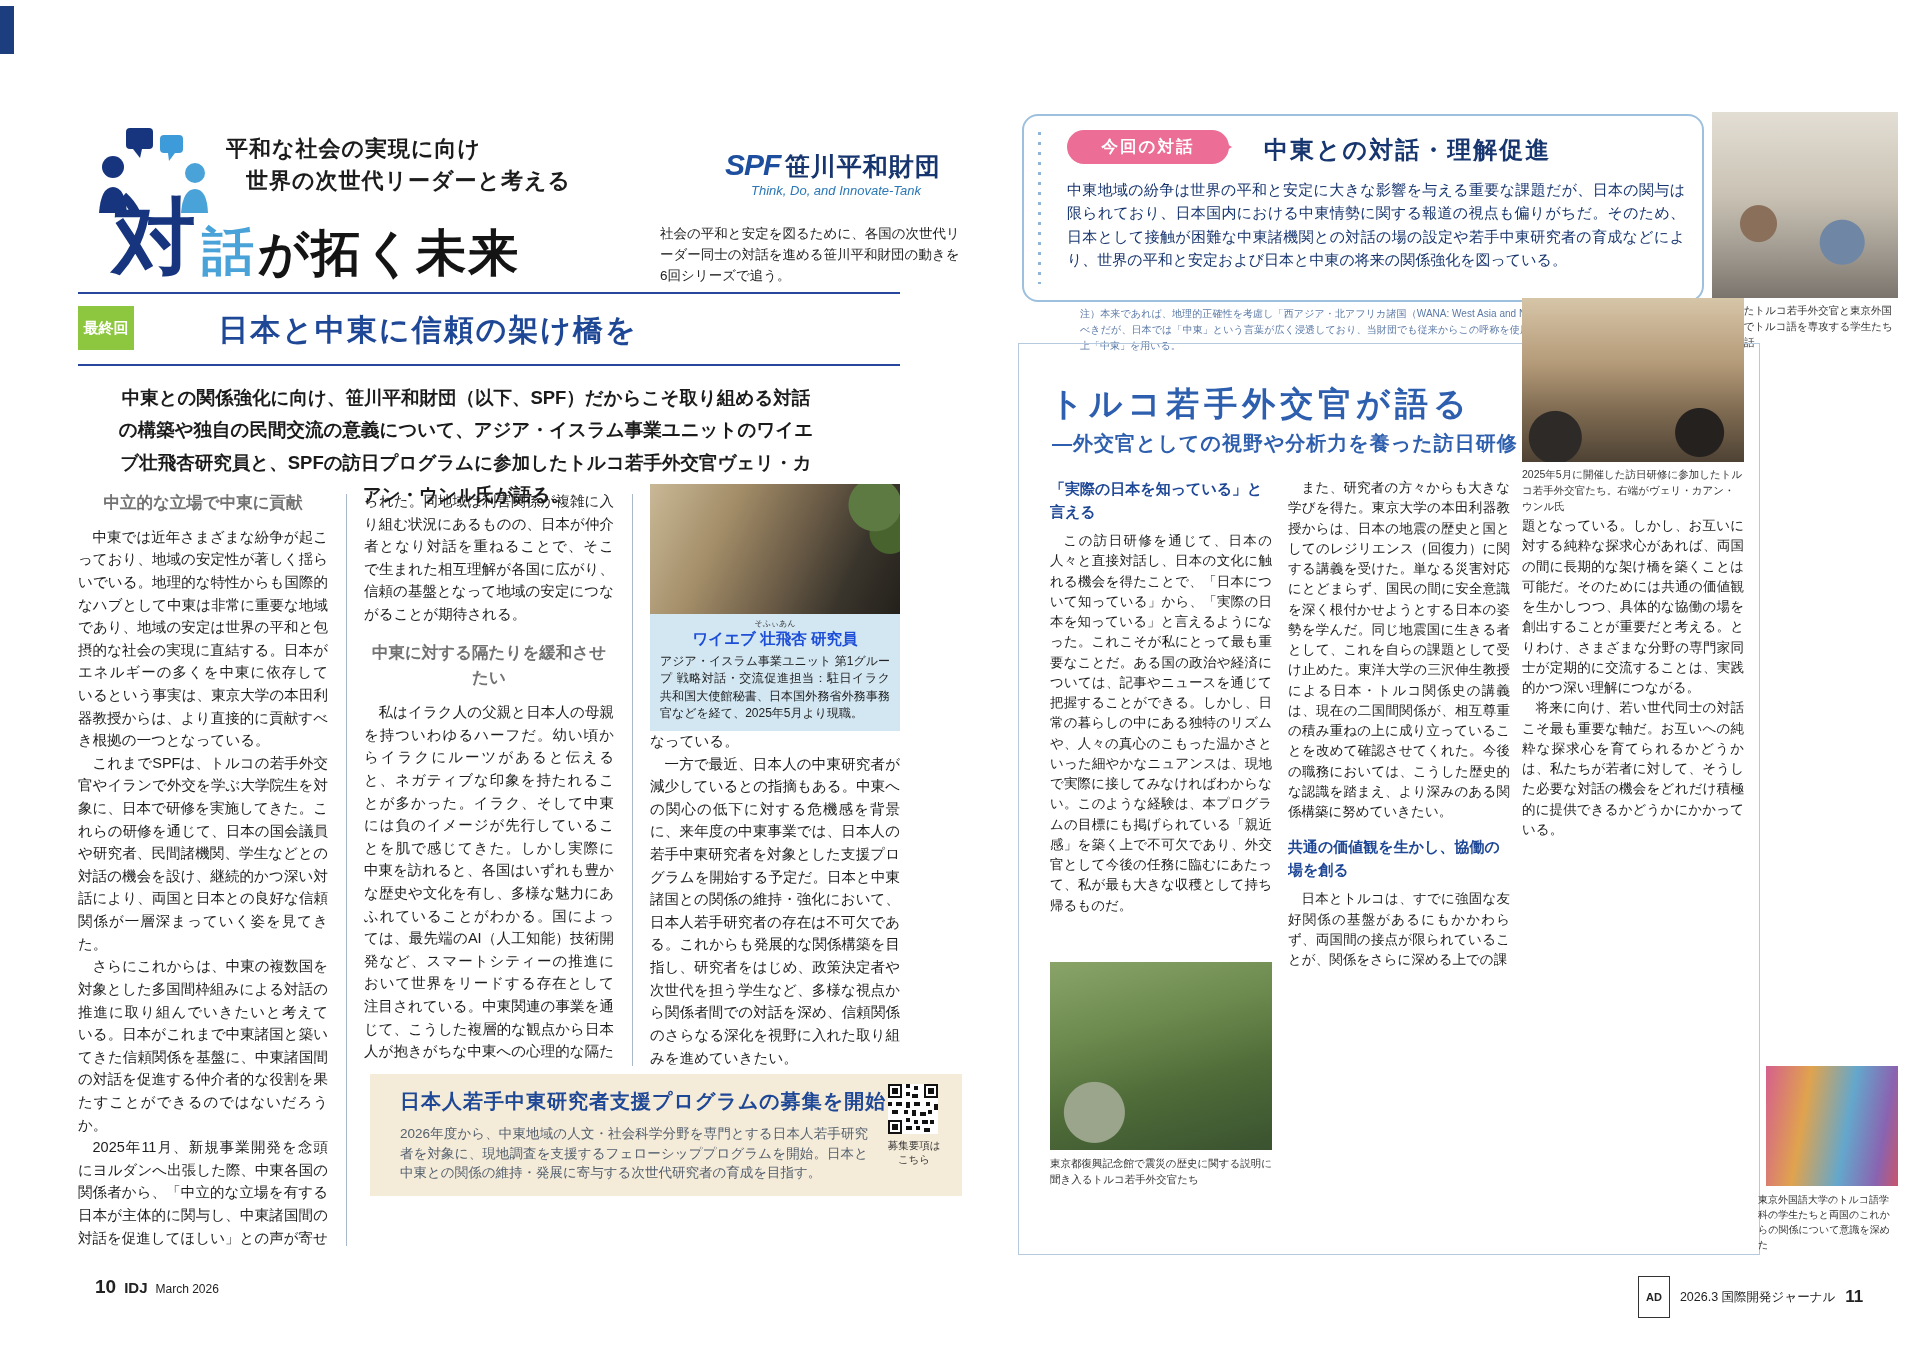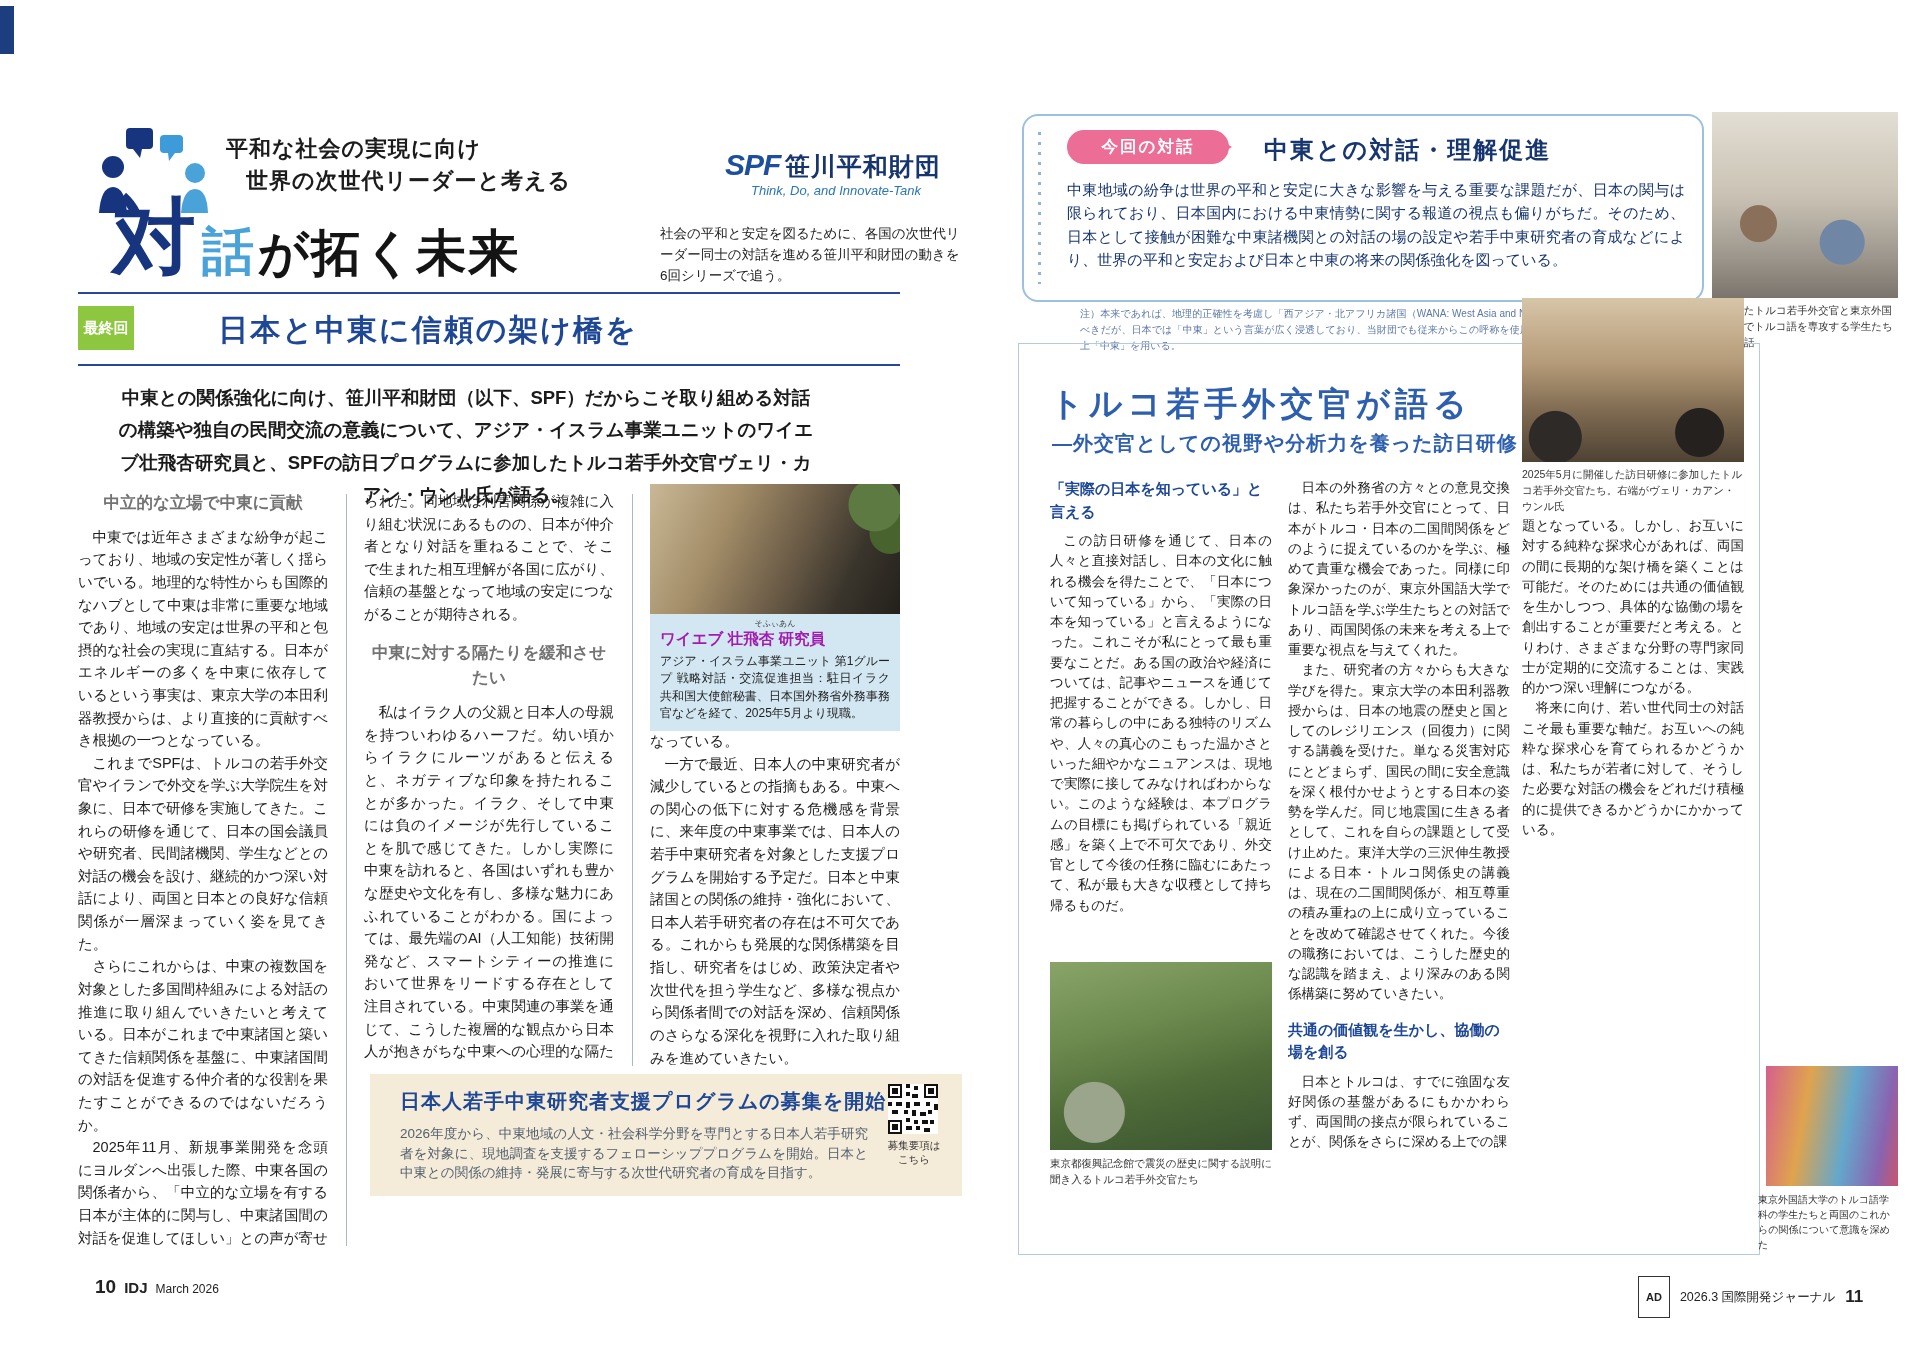--- a/index.html
+++ b/index.html
@@ -44,21 +44,21 @@
      radial-gradient(circle at 80% 82%,#24211f 0 24px,rgba(0,0,0,0) 25px),
      linear-gradient(180deg,#d7c5a8 0%,#b49a78 40%,#7d6950 70%,#4e4234 100%);}
   .ph-classroom{background:
      radial-gradient(circle at 70% 70%,#6f87a5 0 22px,rgba(0,0,0,0) 23px),
      radial-gradient(circle at 25% 60%,#8a6f5a 0 18px,rgba(0,0,0,0) 19px),
      linear-gradient(180deg,#e3ded4 0%,#c9c2b4 45%,#9a938a 80%,#7b746c 100%);}
   .ph-colorwall{background:
      linear-gradient(100deg,#d5608c 0%,#e0a34e 30%,#64a7cc 60%,#8a63b0 85%,#c9556b 100%);}
   .caption-box{background:#d3e7f3;padding:6px 10px 8px 10px;}
   .cap-ruby{display:block;text-align:center;font-size:8px;color:#333;line-height:1;}
-  .cap-name{display:block;font-size:15.5px;font-weight:bold;color:#a21caf;margin:1px 0 3px 0;}
+  .cap-name{display:block;text-align:center;font-size:15.5px;font-weight:bold;color:#1d4ed8;margin:1px 0 3px 0;}
   .cap-bio{font-size:12px;line-height:1.45;color:#222;}
   .photo-cap{font-size:10.5px;line-height:1.5;color:#333;}
   
   .promo{background:#f5ebd9;}
   .promo-title{font-size:20px;font-weight:bold;color:#1e4796;letter-spacing:1px;}
   .promo-body{width:468px;font-size:13.5px;line-height:1.45;color:#53606e;}
   .qr-cap{width:84px;text-align:center;font-size:10.5px;color:#333;white-space:pre-line;line-height:1.35;}
   
   .footL{display:flex;align-items:baseline;gap:8px;color:#222;}
   .foot-num{font-size:19px;font-weight:bold;}
@@ -186,21 +186,20 @@
   <div class="abs subheadR" style="left:1052px;top:430px;">―外交官としての視野や分析力を養った訪日研修</div>
 
   <div class="abs colR" style="left:1050px;top:478px;height:478px;">
     <p class="sechead2" style="margin-top:0;">「実際の日本を知っている」と言える</p>
     <p class="ind">この訪日研修を通じて、日本の人々と直接対話し、日本の文化に触れる機会を得たことで、「日本について知っている」から、「実際の日本を知っている」と言えるようになった。これこそが私にとって最も重要なことだ。ある国の政治や経済については、記事やニュースを通じて把握することができる。しかし、日常の暮らしの中にある独特のリズムや、人々の真心のこもった温かさといった細やかなニュアンスは、現地で実際に接してみなければわからない。このような経験は、本プログラムの目標にも掲げられている「親近感」を築く上で不可欠であり、外交官として今後の任務に臨むにあたって、私が最も大きな収穫として持ち帰るものだ。</p>
   </div>
   <div class="abs photo ph-garden" style="left:1050px;top:962px;width:222px;height:188px;"></div>
   <div class="abs photo-cap" style="left:1050px;top:1156px;width:222px;">東京都復興記念館で震災の歴史に関する説明に聞き入るトルコ若手外交官たち</div>
 
   <div class="abs colR" style="left:1288px;top:478px;height:770px;">
-    <p class="ind">日本の外務省の方々との意見交換は、私たち若手外交官にとって、日本がトルコ・日本の二国間関係をどのように捉えているのかを学ぶ、極めて貴重な機会であった。同様に印象深かったのが、東京外国語大学でトルコ語を学ぶ学生たちとの対話であり、両国関係の未来を考える上で重要な視点を与えてくれた。</p>
     <p class="ind">また、研究者の方々からも大きな学びを得た。東京大学の本田利器教授からは、日本の地震の歴史と国としてのレジリエンス（回復力）に関する講義を受けた。単なる災害対応にとどまらず、国民の間に安全意識を深く根付かせようとする日本の姿勢を学んだ。同じ地震国に生きる者として、これを自らの課題として受け止めた。東洋大学の三沢伸生教授による日本・トルコ関係史の講義は、現在の二国間関係が、相互尊重の積み重ねの上に成り立っていることを改めて確認させてくれた。今後の職務においては、こうした歴史的な認識を踏まえ、より深みのある関係構築に努めていきたい。</p>
     <p class="sechead2">共通の価値観を生かし、協働の場を創る</p>
     <p class="ind">日本とトルコは、すでに強固な友好関係の基盤があるにもかかわらず、両国間の接点が限られていることが、関係をさらに深める上での課</p>
   </div>
 
   <div class="abs photo ph-meeting" style="left:1522px;top:298px;width:222px;height:164px;"></div>
   <div class="abs photo-cap" style="left:1522px;top:467px;width:222px;">2025年5月に開催した訪日研修に参加したトルコ若手外交官たち。右端がヴェリ・カアン・ウンル氏</div>
   <div class="abs colR" style="left:1522px;top:516px;height:480px;">
     <p>題となっている。しかし、お互いに対する純粋な探求心があれば、両国の間に長期的な架け橋を築くことは可能だ。そのためには共通の価値観を生かしつつ、具体的な協働の場を創出することが重要だと考える。とりわけ、さまざまな分野の専門家同士が定期的に交流することは、実践的かつ深い理解につながる。</p>
     <p class="ind">将来に向け、若い世代同士の対話こそ最も重要な軸だ。お互いへの純粋な探求心を育てられるかどうかは、私たちが若者に対して、そうした必要な対話の機会をどれだけ積極的に提供できるかどうかにかかっている。</p>

